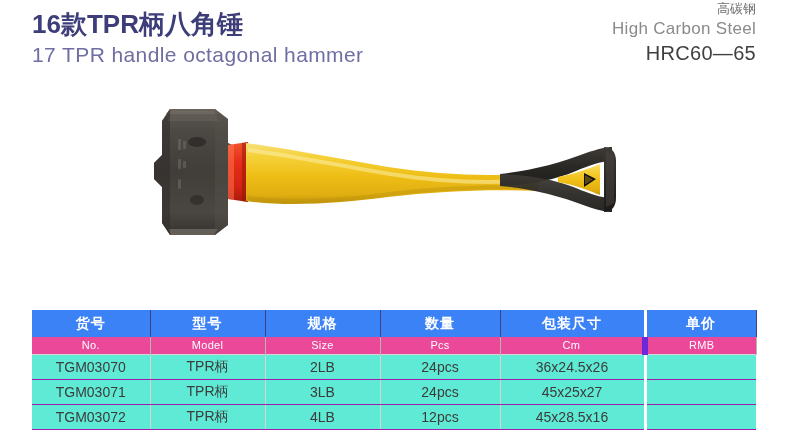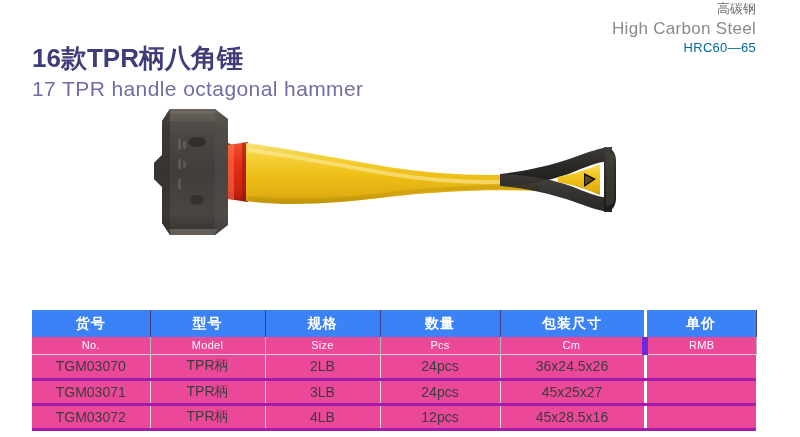--- a/index.html
+++ b/index.html
@@ -18,21 +18,20 @@
     width: 800px;
     height: 437px;
     background: #ffffff;
   }
 
   
   .header-left {
     position: absolute;
     left: 32px;
     top: 10px;
-    margin-top: 34px;
   }
 
   .title-cn {
     font-size: 26px;
     font-weight: bold;
     color: #3d3d7a;
     letter-spacing: 0px;
     line-height: 1.12;
     white-space: nowrap;
   }
@@ -65,23 +64,23 @@
   .material-en {
     font-size: 17px;
     line-height: 1.3;
     color: #8a8a8a;
     letter-spacing: 0.3px;
     white-space: nowrap;
     margin-left: 48px;
   }
 
   .material-hrc {
-    font-size: 13px;
+    font-size: 20px;
     line-height: 1.3;
-    color: #0369a1;
+    color: #404040;
     letter-spacing: 0.3px;
     white-space: nowrap;
   }
 
   
   .product-figure {
     position: absolute;
     left: 140px;
     top: 95px;
     width: 500px;
@@ -132,24 +131,24 @@
     letter-spacing: 0.3px;
     border-right: 1px solid #b5b5b5;
   }
   .hrow-en th.gap-left {
     border-left: 6px solid #6d28d9;
   }
 
   
   .drow td {
     height: 25px;
-    background: #ec4899;
+    background: #5eead4;
     color: #3c3c3c;
     font-size: 14px;
-    border-bottom: 3px solid #a21caf;
+    border-bottom: 1px solid #a21caf;
     border-right: 1px solid #d5d5d5;
   }
   .drow td:last-child { border-right: none; }
   .drow td.col-price { border-left: 3px solid #ffffff; }
   .drow:first-child td { border-top: 1px solid #d5d5d5; }
 
   .c-no    { width: 118px; }
   .c-model { width: 115px; }
   .c-size  { width: 115px; }
   .c-pcs   { width: 120px; }

